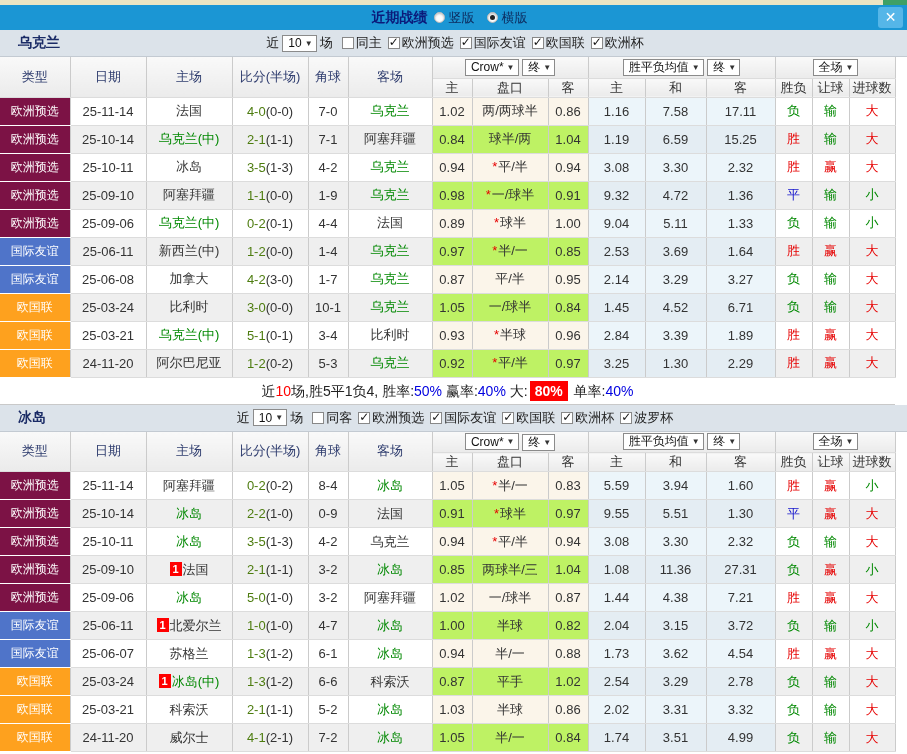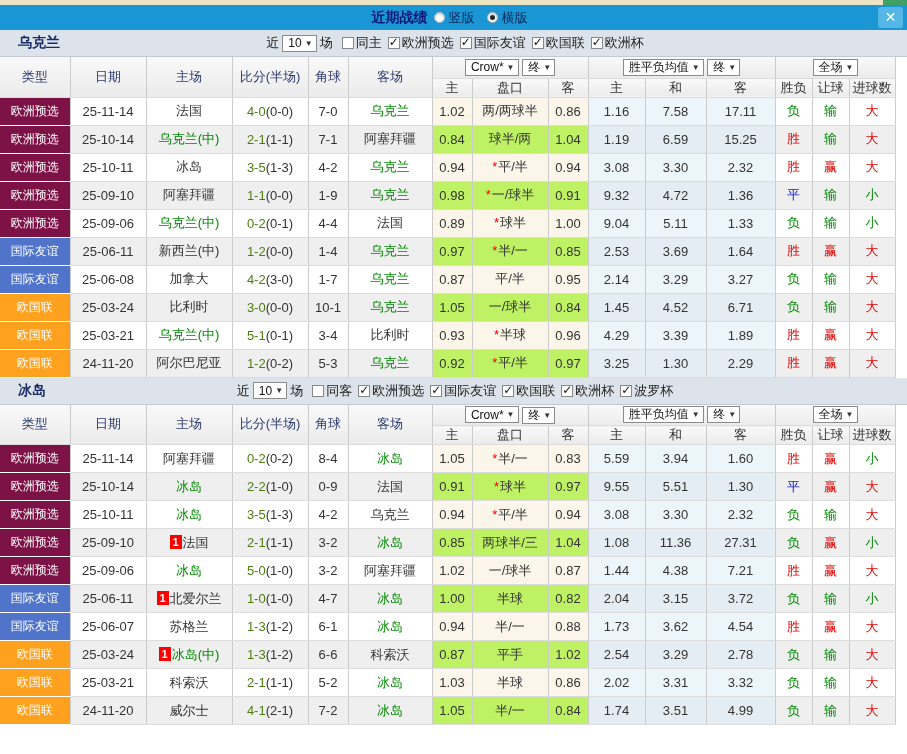--- a/index.html
+++ b/index.html
@@ -351,21 +351,21 @@
             <span class="badge" style="background: rgb(254, 161, 30);">欧国联</span>
           </td>
           <td>25-03-21</td>
           <td><span class="green-team">乌克兰(中)</span></td>
           <td><span class="score-main">5-1</span><span class="score-half">(0-1)</span></td>
           <td>3-4</td>
           <td><span>比利时</span></td>
           <td class="cream">0.93</td>
           <td class="cream"><span class="star">*</span>半球</td>
           <td class="cream">0.96</td>
-          <td class="blue">4.29</td>
+          <td class="blue">2.84</td>
           <td class="blue">3.39</td>
           <td class="blue">1.89</td>
           <td style="color: rgb(230, 0, 0);">胜</td>
           <td style="color: rgb(230, 0, 0);">赢</td>
           <td style="color: rgb(230, 0, 0);">大</td>
         </tr>
         <tr class="even">
           <td class="type-cell">
             <span class="badge" style="background: rgb(254, 161, 30);">欧国联</span>
           </td>
@@ -379,20 +379,21 @@
           <td class="cream">0.97</td>
           <td class="blue">3.25</td>
           <td class="blue">1.30</td>
           <td class="blue">2.29</td>
           <td style="color: rgb(230, 0, 0);">胜</td>
           <td style="color: rgb(230, 0, 0);">赢</td>
           <td style="color: rgb(230, 0, 0);">大</td>
         </tr>
       </tbody>
     </table>
+    <div class="summary-row"><span>近</span><span class="sum-red">10</span><span>场,胜5平1负4, </span><span>胜率:</span><span class="sum-blue">50%</span><span> 赢率:</span><span class="sum-blue">40%</span><span> 大:</span><span class="sum-hl">80%</span><span> 单率:</span><span class="sum-blue">40%</span></div>
     <div class="filter-row">
       <span class="team-name">冰岛</span>
       <div class="filter-controls">
         <span class="w">近</span>
         <span class="mini-select">10<span class="arrow">▼</span></span>
         <span class="w">场</span>
         <span class="cb-wrap">
           <span class="cb"></span>
           <span class="cb-label">同客</span>
         </span>

